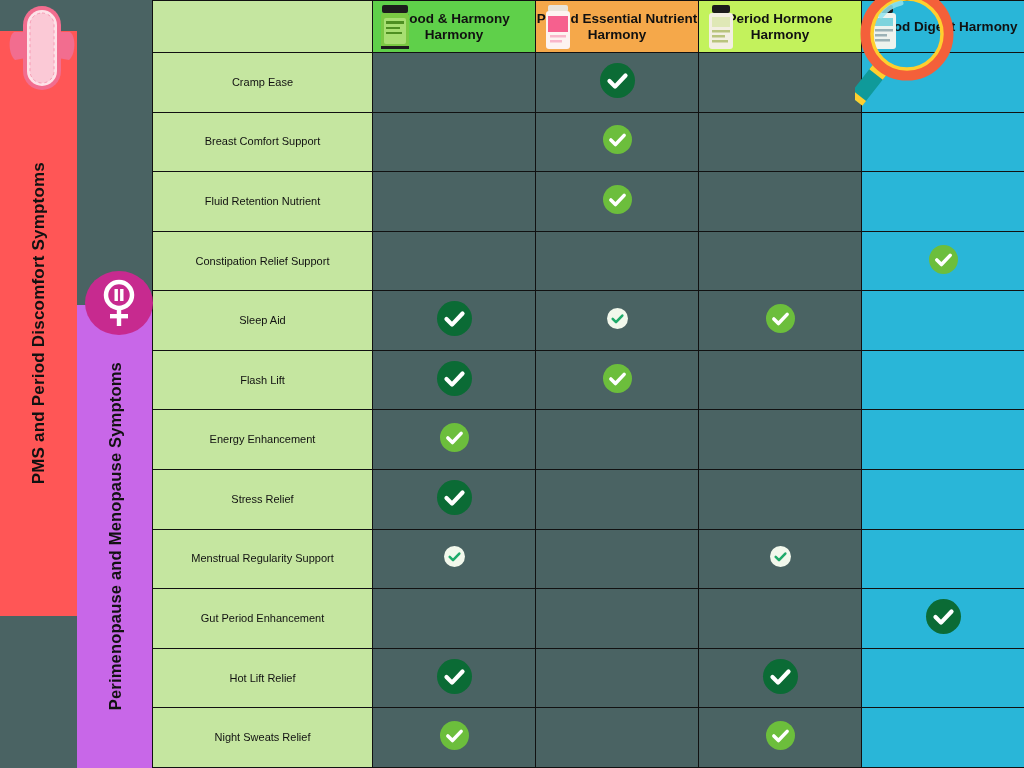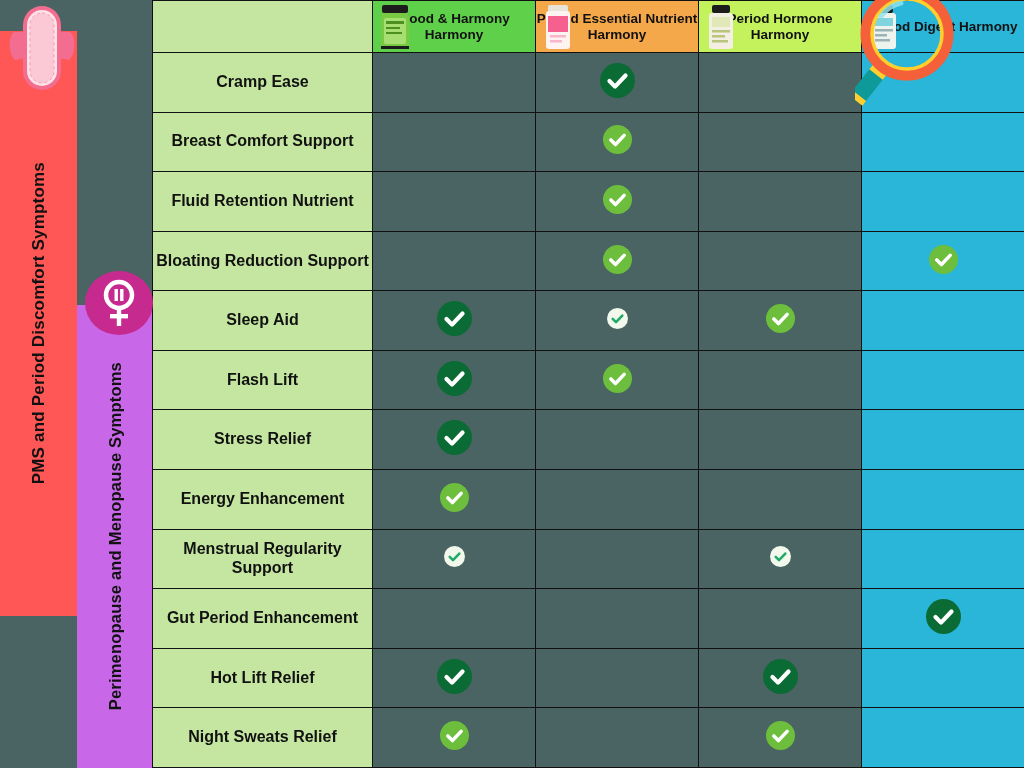--- a/index.html
+++ b/index.html
@@ -83,21 +83,21 @@
   .h-mood  { background: #5fd04a; }
   .h-ess   { background: #f5a84a; }
   .h-horm  { background: #c3f25c; }
   .h-dig   { background: #29b6d8; }
 
   
   .rlabel {
     background: #c5e6a0;
     height: 51px;
     text-align: center; vertical-align: middle;
-    font-size: 16px; font-weight: 700; color: #111;
+    font-size: 11px; font-weight: 400; color: #111;
     line-height: 1.18;
     padding: 2px 3px;
   }
   
   .dcell {
     background: #4a6363;
     text-align: center; vertical-align: middle;
     height: 51px;
   }
   .dcell.hl { background: #29b6d8; }
@@ -232,25 +232,23 @@
         <tr>
           <td class="rlabel">Fluid Retention Nutrient</td>
           <td class="dcell"></td>
           <td class="dcell"><span class="chk chk-light"><svg viewBox="0 0 24 24">
                 <path d="M6.5 12.4 L10.3 16.2 L17.5 8.6" fill="none" stroke-width="2.9" stroke-linecap="round" stroke-linejoin="round"></path>
               </svg></span></td>
           <td class="dcell"></td>
           <td class="dcell hl"></td>
         </tr>
         <tr>
-          <td class="rlabel">Bloating Reduction Support</td>
-          <td class="dcell"></td>
-          <td class="dcell"><span class="chk chk-light"><svg viewBox="0 0 24 24">
-                <path d="M6.5 12.4 L10.3 16.2 L17.5 8.6" fill="none" stroke-width="2.9" stroke-linecap="round" stroke-linejoin="round"></path>
-              </svg></span></td>
+          <td class="rlabel">Constipation Relief Support</td>
+          <td class="dcell"></td>
+          <td class="dcell"></td>
           <td class="dcell"></td>
           <td class="dcell hl"><span class="chk chk-light"><svg viewBox="0 0 24 24">
                 <path d="M6.5 12.4 L10.3 16.2 L17.5 8.6" fill="none" stroke-width="2.9" stroke-linecap="round" stroke-linejoin="round"></path>
               </svg></span></td>
         </tr>
         <tr>
           <td class="rlabel">Sleep Aid</td>
           <td class="dcell"><span class="chk chk-dark"><svg viewBox="0 0 24 24">
                 <path d="M6.5 12.4 L10.3 16.2 L17.5 8.6" fill="none" stroke-width="2.9" stroke-linecap="round" stroke-linejoin="round"></path>
               </svg></span></td>
@@ -267,31 +265,31 @@
           <td class="dcell"><span class="chk chk-dark"><svg viewBox="0 0 24 24">
                 <path d="M6.5 12.4 L10.3 16.2 L17.5 8.6" fill="none" stroke-width="2.9" stroke-linecap="round" stroke-linejoin="round"></path>
               </svg></span></td>
           <td class="dcell"><span class="chk chk-light"><svg viewBox="0 0 24 24">
                 <path d="M6.5 12.4 L10.3 16.2 L17.5 8.6" fill="none" stroke-width="2.9" stroke-linecap="round" stroke-linejoin="round"></path>
               </svg></span></td>
           <td class="dcell"></td>
           <td class="dcell hl"></td>
         </tr>
         <tr>
+          <td class="rlabel">Energy Enhancement</td>
+          <td class="dcell"><span class="chk chk-light"><svg viewBox="0 0 24 24">
+                <path d="M6.5 12.4 L10.3 16.2 L17.5 8.6" fill="none" stroke-width="2.9" stroke-linecap="round" stroke-linejoin="round"></path>
+              </svg></span></td>
+          <td class="dcell"></td>
+          <td class="dcell"></td>
+          <td class="dcell hl"></td>
+        </tr>
+        <tr>
           <td class="rlabel">Stress Relief</td>
           <td class="dcell"><span class="chk chk-dark"><svg viewBox="0 0 24 24">
-                <path d="M6.5 12.4 L10.3 16.2 L17.5 8.6" fill="none" stroke-width="2.9" stroke-linecap="round" stroke-linejoin="round"></path>
-              </svg></span></td>
-          <td class="dcell"></td>
-          <td class="dcell"></td>
-          <td class="dcell hl"></td>
-        </tr>
-        <tr>
-          <td class="rlabel">Energy Enhancement</td>
-          <td class="dcell"><span class="chk chk-light"><svg viewBox="0 0 24 24">
                 <path d="M6.5 12.4 L10.3 16.2 L17.5 8.6" fill="none" stroke-width="2.9" stroke-linecap="round" stroke-linejoin="round"></path>
               </svg></span></td>
           <td class="dcell"></td>
           <td class="dcell"></td>
           <td class="dcell hl"></td>
         </tr>
         <tr>
           <td class="rlabel">Menstrual Regularity Support</td>
           <td class="dcell"><span class="chk chk-pale"><svg viewBox="0 0 24 24">
                 <path d="M6.5 12.4 L10.3 16.2 L17.5 8.6" fill="none" stroke-width="2.9" stroke-linecap="round" stroke-linejoin="round"></path>

